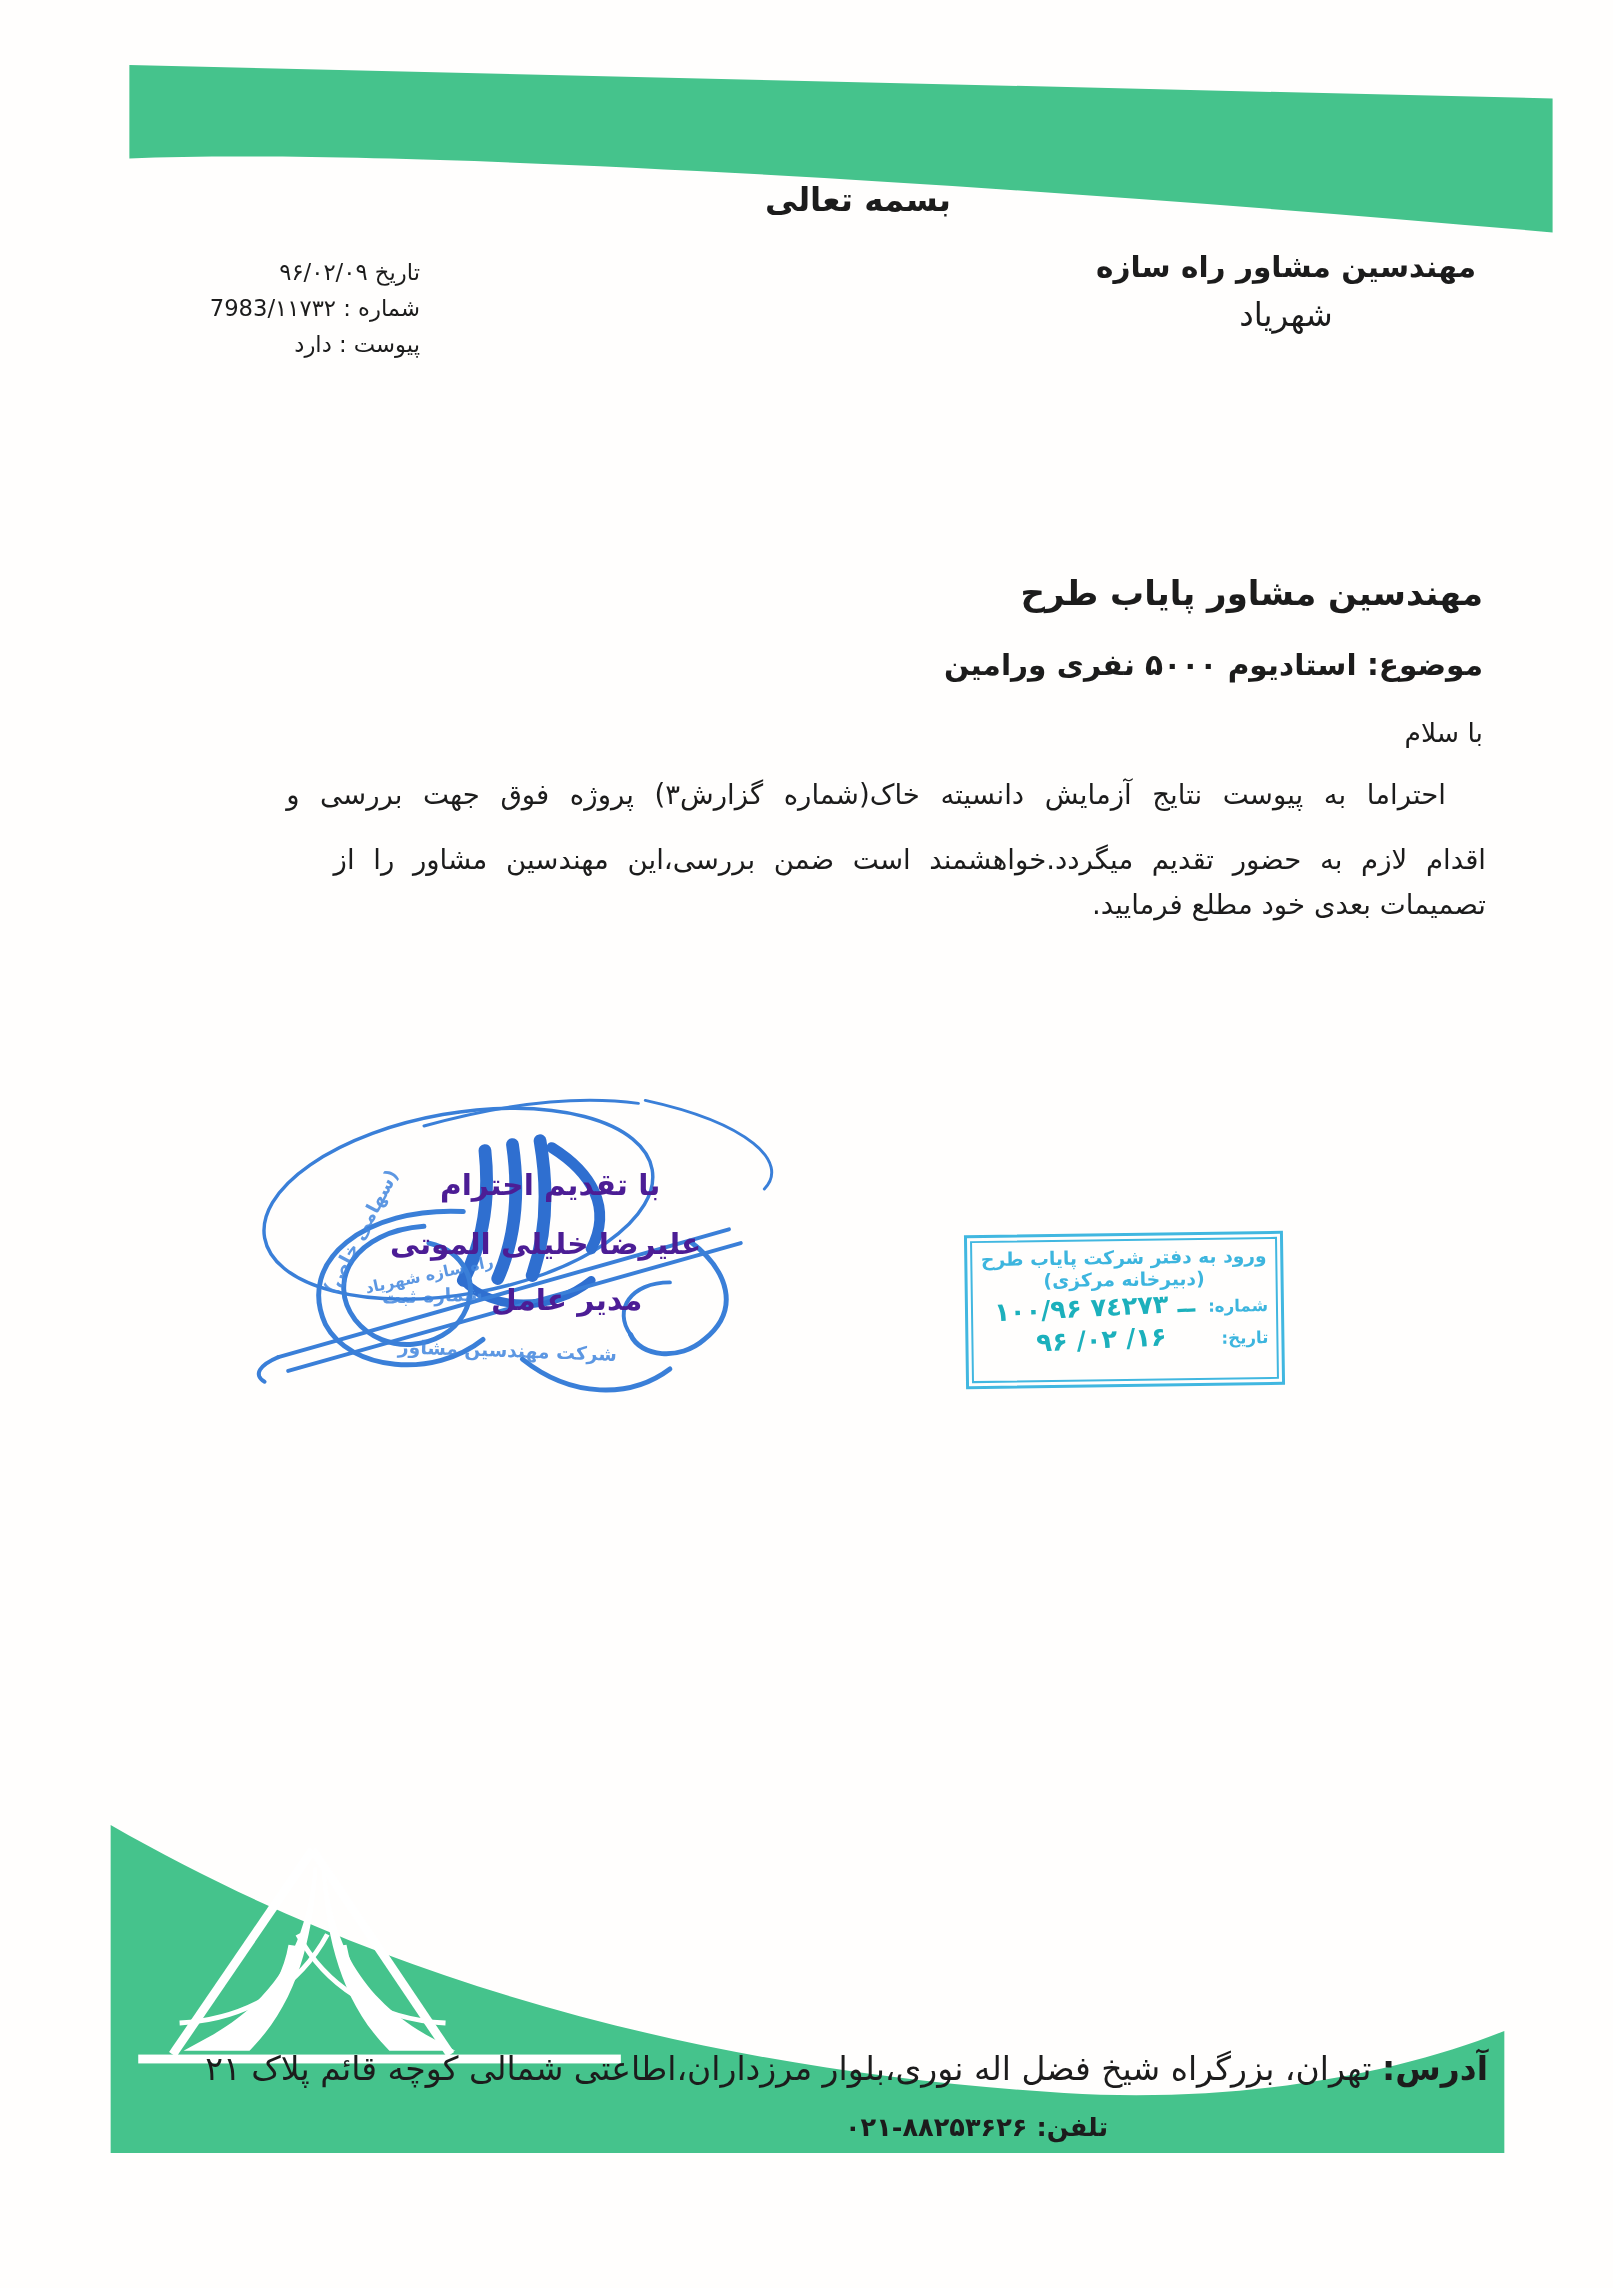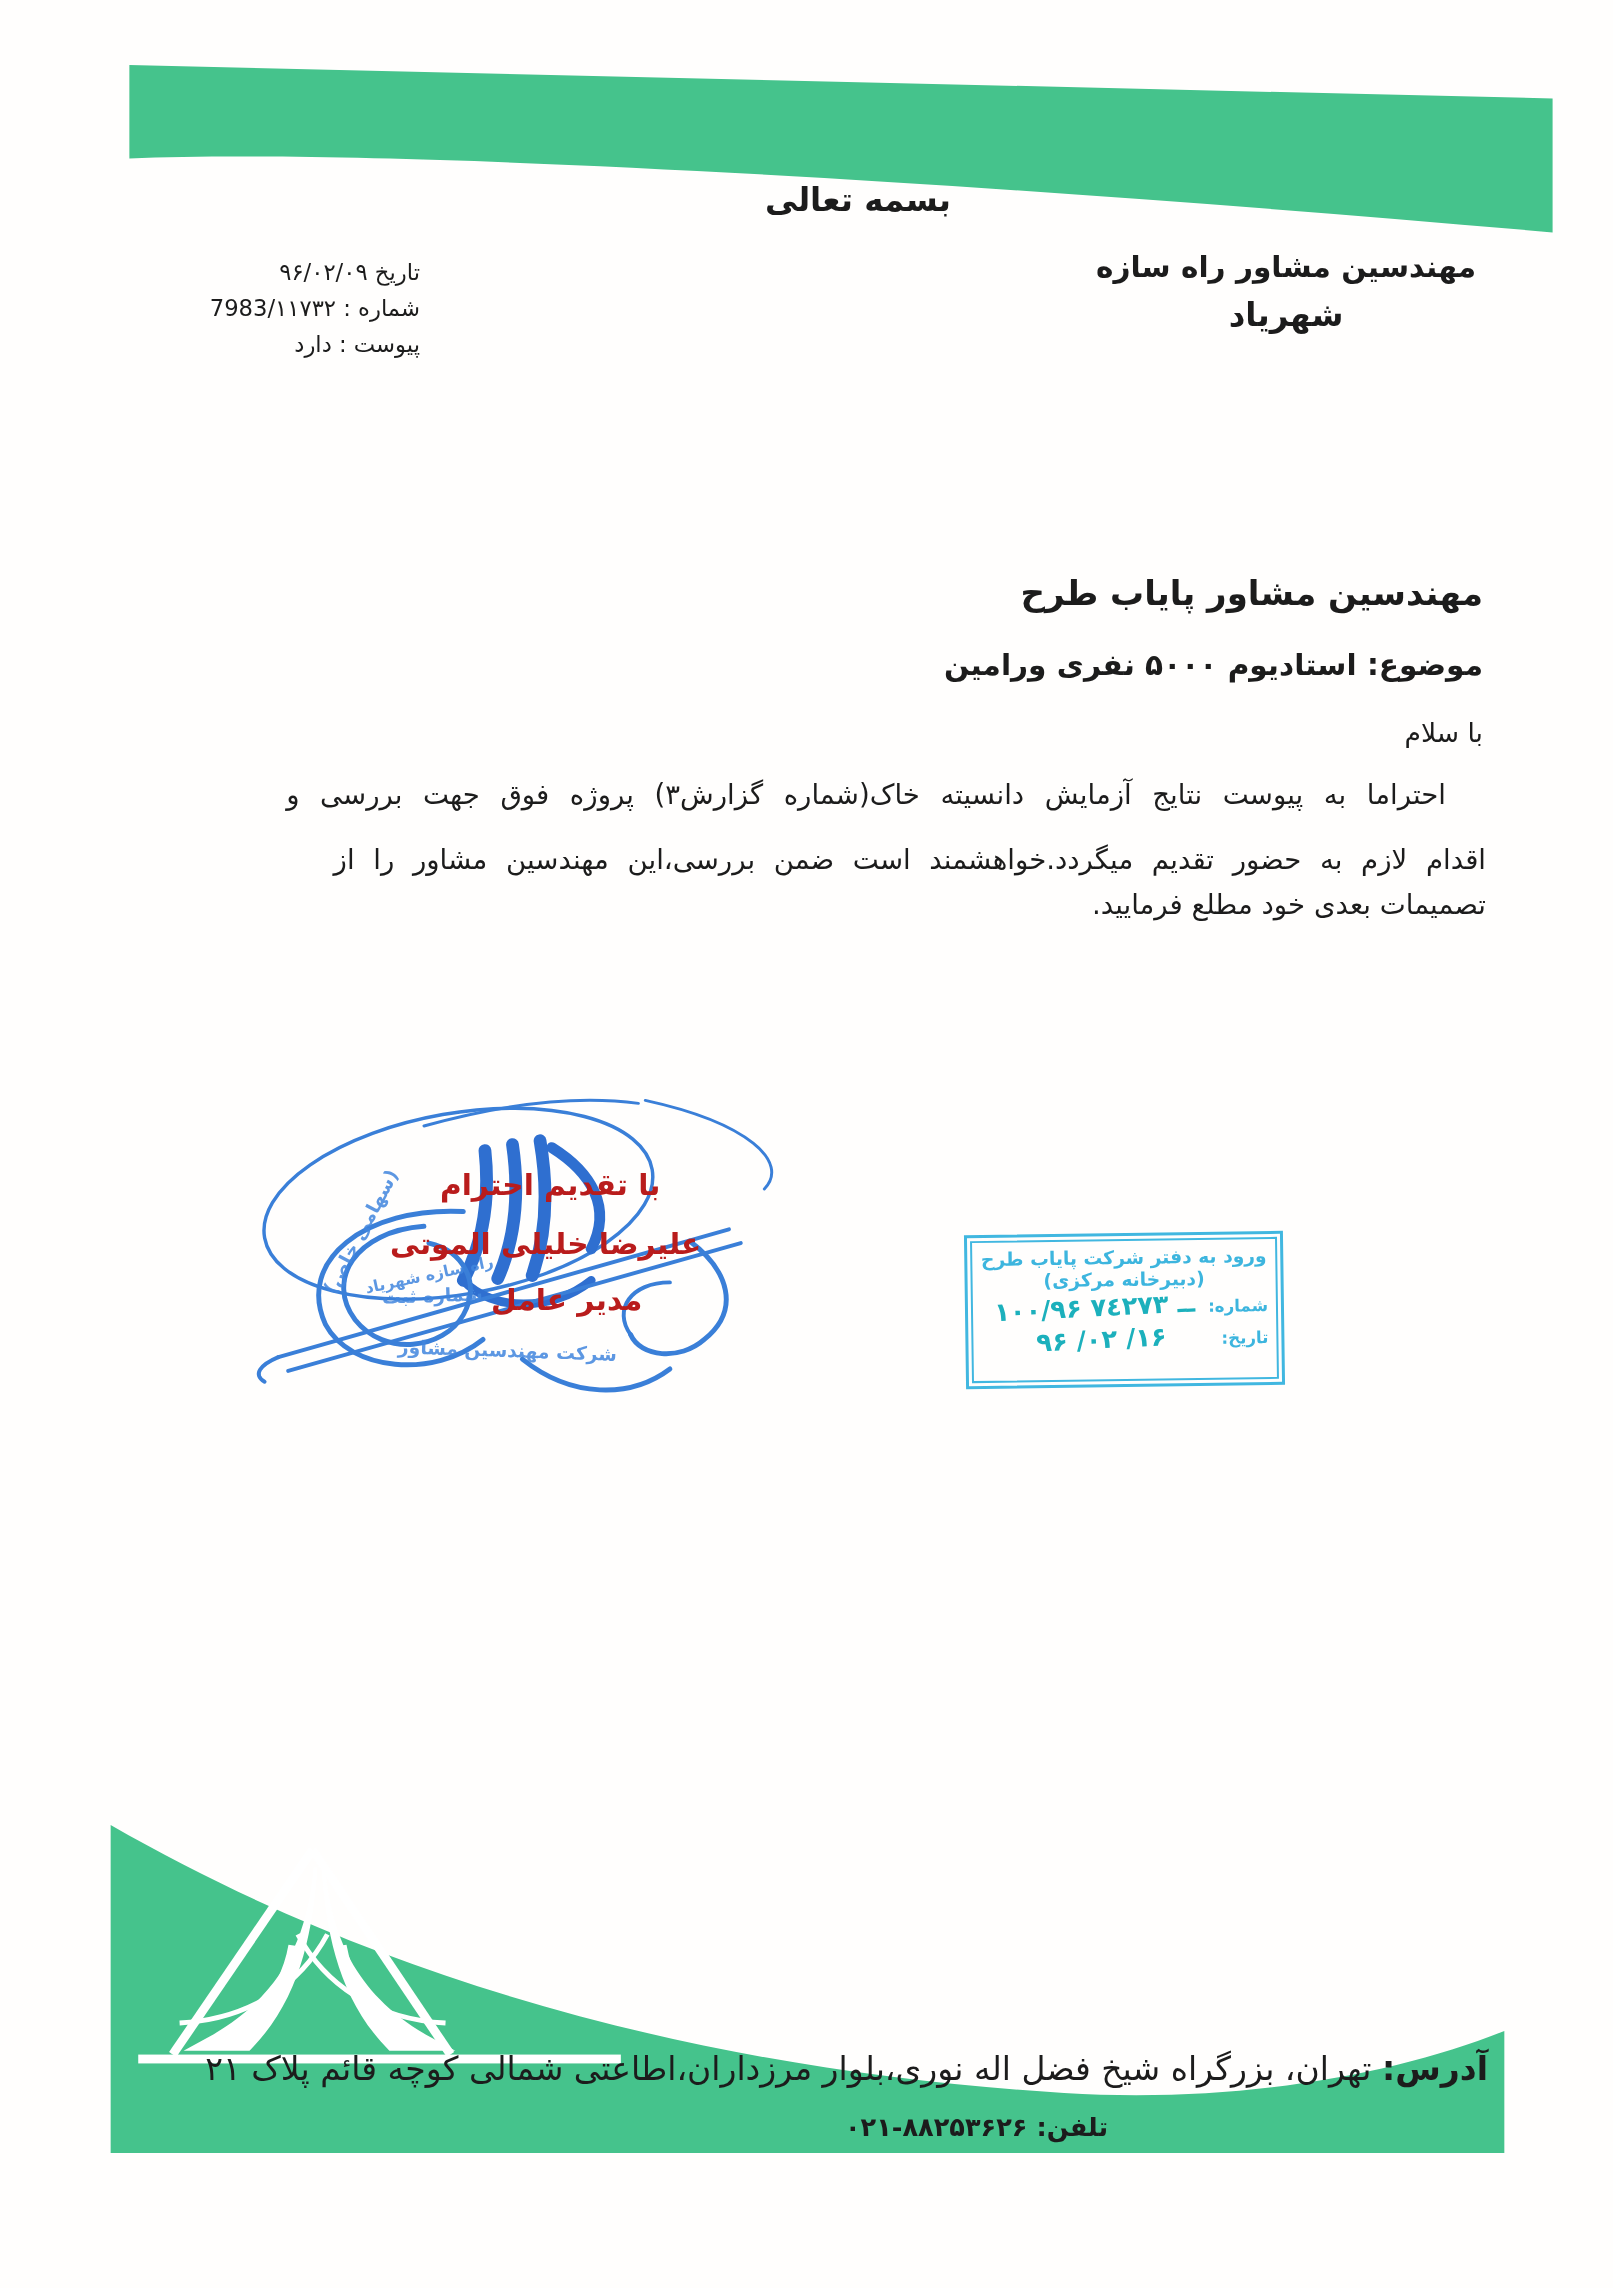--- a/index.html
+++ b/index.html
@@ -10,35 +10,35 @@
   }
   .abs{position:absolute;}
   svg{display:block;}
   .bg{position:absolute;left:0;top:0;z-index:0;}
 
   
   .besmele{left:730px;top:181px;width:256px;text-align:center;
     font-size:32.5px;font-weight:bold;z-index:2;}
   .company{left:1089px;top:232px;width:394px;text-align:center;z-index:2;direction:rtl;}
   .company .l1{font-size:29.6px;font-weight:bold;margin-top:18px;}
-  .company .l2{font-size:32.5px;font-weight:bold;margin-top:11.8px;letter-spacing:2px;}
+  .company .l2{font-size:32.5px;font-weight:normal;margin-top:11.8px;letter-spacing:2px;}
   .meta{left:205px;top:254px;width:215px;direction:rtl;text-align:right;
     font-size:22.7px;line-height:36px;z-index:2;}
 
   
   .bline{position:absolute;direction:rtl;white-space:nowrap;z-index:2;}
   .recipient{right:131px;top:573px;font-size:34px;font-weight:bold;}
   .subject{right:131px;top:648px;font-size:29.6px;font-weight:bold;}
   .salam{right:131px;top:717px;font-size:26.6px;}
   .p1{right:168px;top:778px;font-size:27.6px;word-spacing:11.8px;}
   .p2{right:128px;top:843px;font-size:27.6px;word-spacing:9.9px;}
   .p3{right:128px;top:888px;font-size:27.6px;}
 
   
-  .sig-line{position:absolute;direction:rtl;white-space:nowrap;color:#b91c1c;
+  .sig-line{position:absolute;direction:rtl;white-space:nowrap;color:#4c1d95;
     font-weight:bold;font-size:29.6px;z-index:6;}
   .sig-closing{left:440px;top:1168px;}
   .sig-name{left:390px;top:1227px;}
   .sig-title{left:451px;top:1283px;margin-left:40px;}
 
   .stamp-svg{left:227px;top:1064px;z-index:4;}
   .stamp-word{position:absolute;color:#4186de;opacity:.85;white-space:nowrap;z-index:4;
     font-weight:bold;}
   .sw0{left:292px;top:1221px;font-size:18.7px;transform:rotate(-62deg);}
   .sw1{left:364px;top:1265px;font-size:15.8px;transform:rotate(-12deg);}

